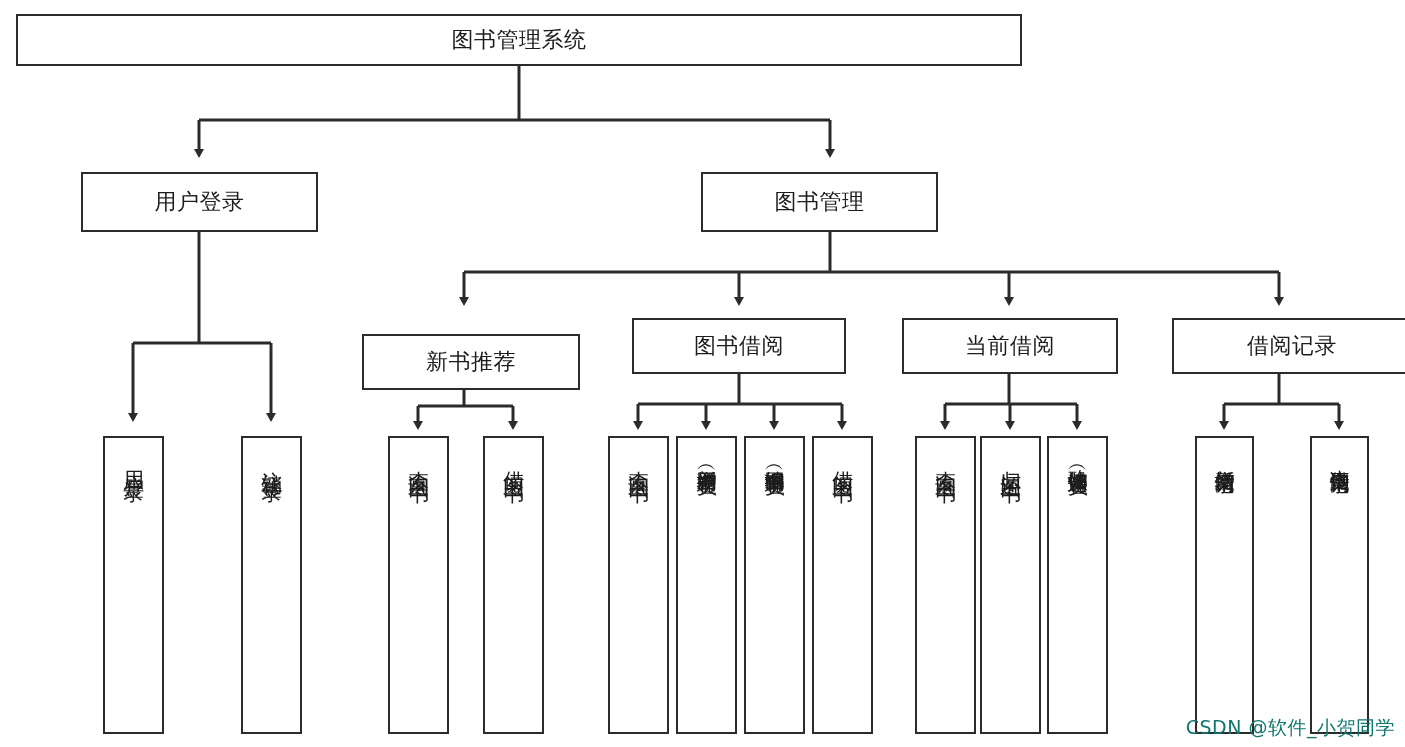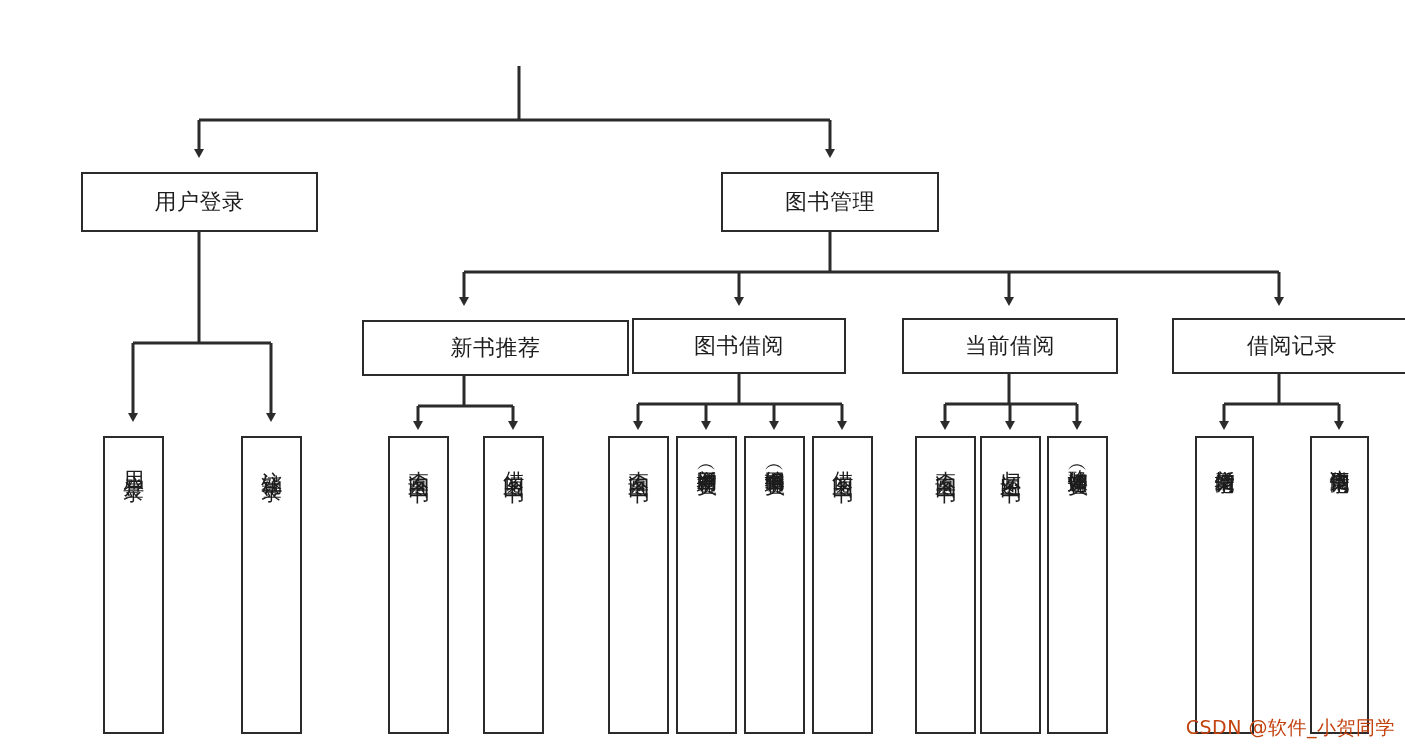--- a/index.html
+++ b/index.html
@@ -64,21 +64,21 @@
   }
   .node.v.tight .node-label {
     letter-spacing: 1px;
     font-size: 20px;
   }
   #watermark {
     position: absolute;
     right: 10px;
     bottom: 6px;
     font-size: 19px;
-    color: #c2410c;
+    color: #0f766e;
     letter-spacing: 0.5px;
     z-index: 6;
     white-space: nowrap;
     margin-top: 44px;
   }
 </style>
 </head>
 <body>
 
 <div id="diagram-root">
@@ -127,30 +127,33 @@
       <path d="M1010,404 L1010,422" marker-end="url(#arrow)"></path>
       <path d="M1077,404 L1077,422" marker-end="url(#arrow)"></path>
 
       <path d="M1279,374 L1279,404"></path>
       <path d="M1224,404 L1339,404"></path>
       <path d="M1224,404 L1224,422" marker-end="url(#arrow)"></path>
       <path d="M1339,404 L1339,422" marker-end="url(#arrow)"></path>
     </g>
   </svg>
 
+  <div class="node root h" style="left:16px; top:14px; width:1006px; height:52px;">
+    <span class="node-label">图书管理系统</span>
+  </div>
 
   <div class="node h" style="left:81px; top:172px; width:237px; height:60px;">
     <span class="node-label">用户登录</span>
   </div>
 
-  <div class="node h" style="left:721px; top:172px; width:218px; height:60px;justify-content:center;">
+  <div class="node h" style="left:701px; top:172px; width:237px; height:60px;justify-content:center;">
     <span class="node-label">图书管理</span>
   </div>
 
-  <div class="node h" style="left:362px; top:320px; width:267px; height:56px;">
+  <div class="node h" style="left:362px; top:334px; width:218px; height:56px;">
     <span class="node-label">新书推荐</span>
   </div>
 
   <div class="node h" style="left:632px; top:318px; width:214px; height:56px;">
     <span class="node-label">图书借阅</span>
   </div>
 
   <div class="node h" style="left:902px; top:318px; width:216px; height:56px;justify-content:center;">
     <span class="node-label">当前借阅</span>
   </div>

